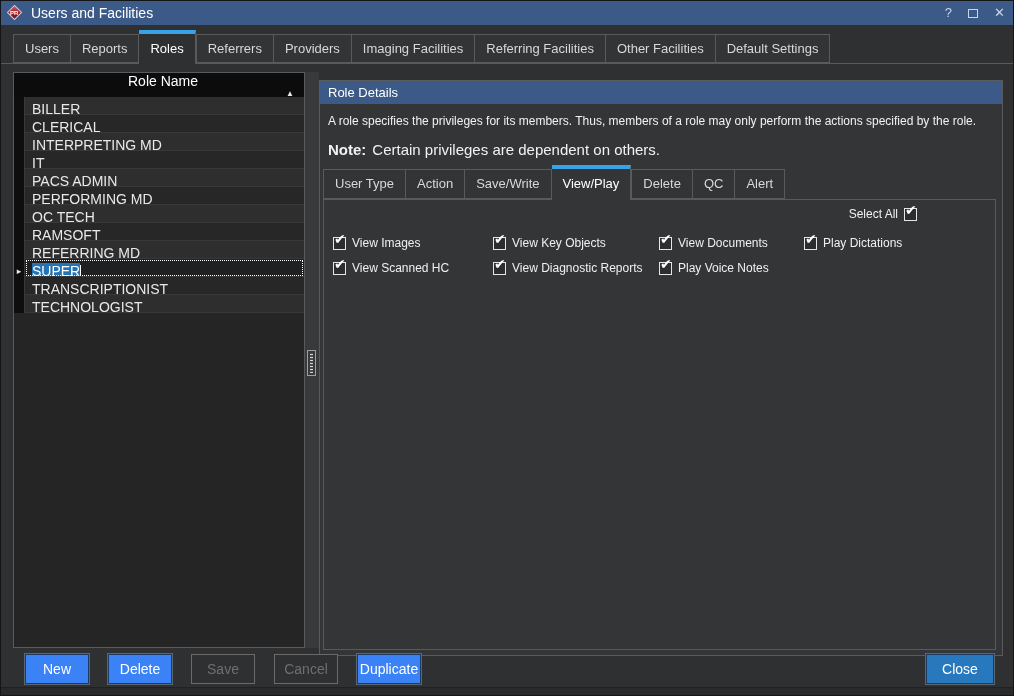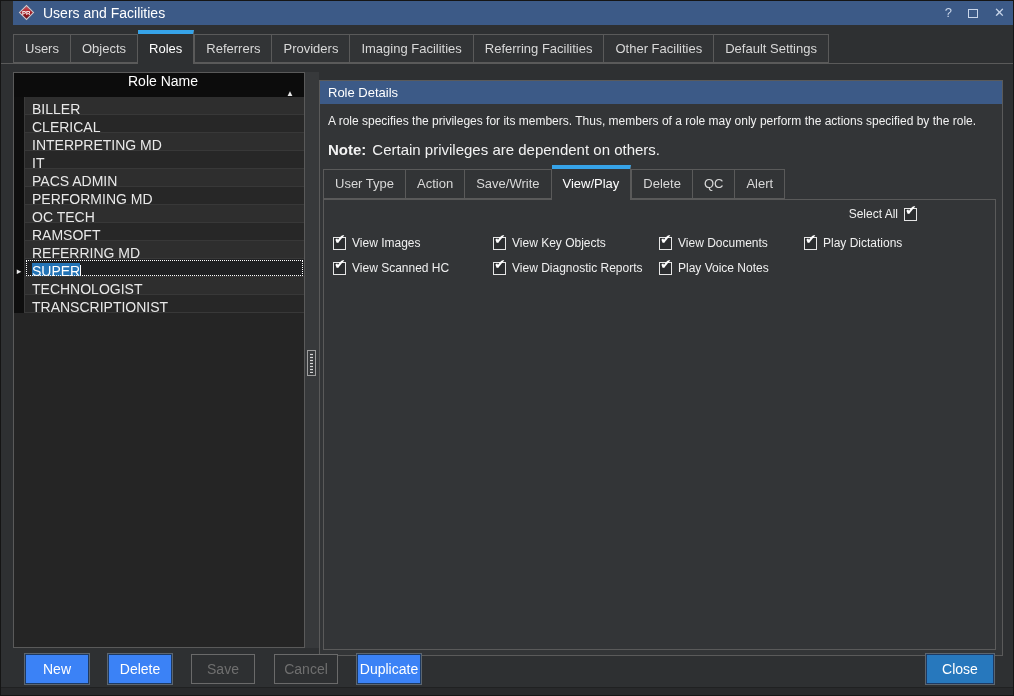--- a/index.html
+++ b/index.html
@@ -3,21 +3,21 @@
 <meta charset="utf-8">
 <style>
   * { margin:0; padding:0; box-sizing:border-box; }
   html,body { background:#1b1c1e; }
   body { font-family:"Liberation Sans", sans-serif; }
 
   .window { position:relative; width:1014px; height:696px; background:#2e3032;
             border:1px solid #151515; overflow:hidden; color:#e8e8e8; }
 
   
-  .titlebar { position:absolute; top:0; left:12px; right:0; height:24px; background:#3c5a87;
+  .titlebar { position:absolute; top:0; left:0; right:0; height:24px; background:#3c5a87;
               display:flex; align-items:center; padding:0 8px 0 4px; }
   .app-icon { position:relative; width:20px; height:20px; flex:0 0 auto; }
   .app-icon .diamond { position:absolute; left:4px; top:4px; width:11px; height:11px;
               transform:rotate(45deg); background:linear-gradient(135deg,#d8545a,#a21b22 55%,#6e1014);
               border:1px solid #d9c9c9; }
   .app-icon .pr { position:absolute; left:5px; top:7px; font-size:6px; font-weight:bold; color:#fff; }
   .titlebar .title { margin-left:6px; font-size:14px; color:#ffffff; }
   .win-controls { margin-left:auto; display:flex; align-items:center; gap:16px; }
   .win-controls .wc { color:#c9d6ea; font-size:13px; line-height:24px; cursor:default; }
   .maxbox { width:10px; height:9px; border:1px solid #c9d6ea; display:inline-block; }
@@ -122,21 +122,21 @@
     <span class="title">Users and Facilities</span>
     <div class="win-controls">
       <span class="wc">?</span>
       <span class="maxbox"></span>
       <span class="wc">✕</span>
     </div>
   </div>
 
   <div class="tabstrip" id="main-tabs">
       <div class="tab">Users</div>
-      <div class="tab">Objects</div>
+      <div class="tab">Reports</div>
       <div class="tab active">Roles</div>
       <div class="tab">Referrers</div>
       <div class="tab">Providers</div>
       <div class="tab">Imaging Facilities</div>
       <div class="tab">Referring Facilities</div>
       <div class="tab">Other Facilities</div>
       <div class="tab">Default Settings</div>
     </div>
 
   <div class="main">
@@ -180,27 +180,27 @@
             <span class="cell">RAMSOFT</span>
           </div>
           <div class="row alt">
             <span class="gutter"></span>
             <span class="cell">REFERRING MD</span>
           </div>
           <div class="row editing">
             <span class="gutter">▸</span>
             <span class="cell"><span class="sel-text">SUPER</span><span class="caret"></span></span>
           </div>
+          <div class="row">
+            <span class="gutter"></span>
+            <span class="cell">TRANSCRIPTIONIST</span>
+          </div>
           <div class="row alt">
             <span class="gutter"></span>
             <span class="cell">TECHNOLOGIST</span>
-          </div>
-          <div class="row">
-            <span class="gutter"></span>
-            <span class="cell">TRANSCRIPTIONIST</span>
           </div>
         </div>
     </div>
 
     <div class="splitter">
       <div class="splitter-grip"></div>
     </div>
 
     <div class="details-panel">
       <div class="details-header">

